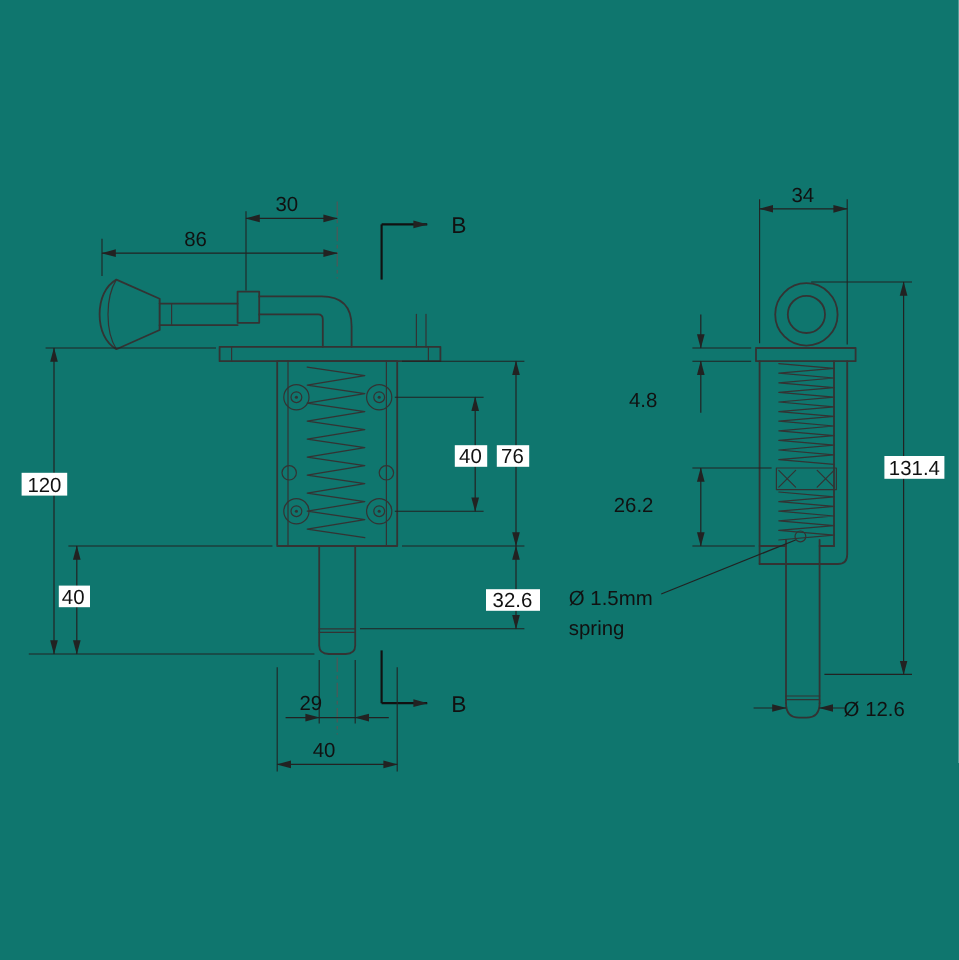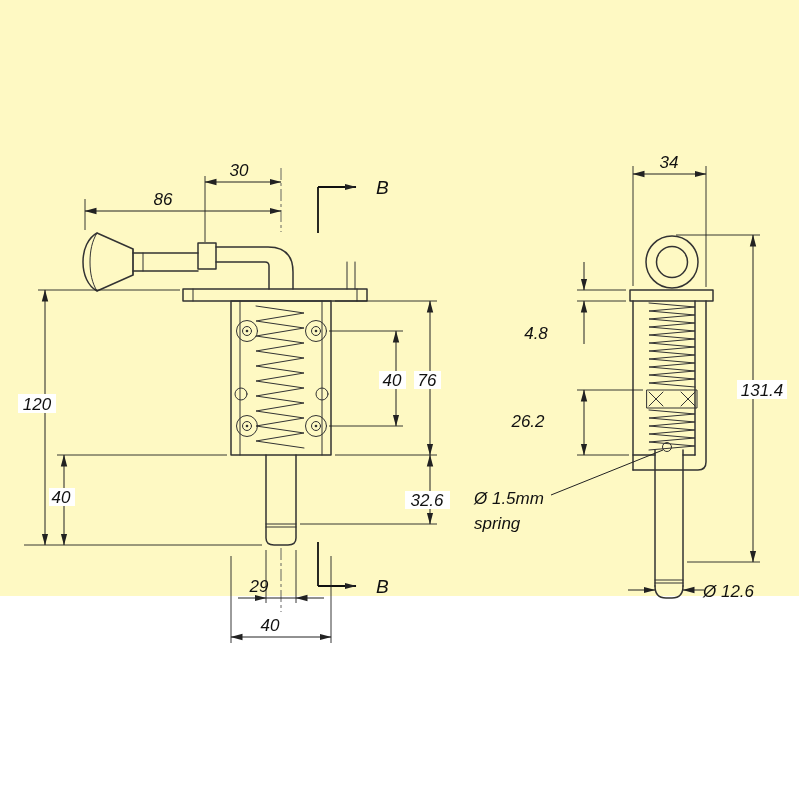--- a/index.html
+++ b/index.html
@@ -4,21 +4,21 @@
 <style>
   html, body {
     margin: 0;
     padding: 0;
     background: #ffffff;
     width: 799px;
     height: 800px;
     overflow: hidden;
     font-family: "Liberation Sans", sans-serif;
   }
-  .drawing-wrap { width: 799px; height: 596px; background: #fef9c3; font-style: italic; }
+  .drawing-wrap { width: 799px; height: 800px; background: #0f766e; }
   svg { display: block; }
   .outline { fill: none; stroke: #333333; stroke-width: 1.5; stroke-linejoin: round; stroke-linecap: round; }
   .thin    { fill: none; stroke: #333333; stroke-width: 1;   stroke-linejoin: round; stroke-linecap: round; }
   .dim     { fill: none; stroke: #222222; stroke-width: 1; }
   .ext     { fill: none; stroke: #222222; stroke-width: 0.9; }
   .section { fill: none; stroke: #111111; stroke-width: 1.8; }
   .cl      { fill: none; stroke: #555555; stroke-width: 0.9; stroke-dasharray: 12 3 3 3; }
   text { font-family: "Liberation Sans", sans-serif; font-size: 17px; fill: #111111; }
   text.blabel { font-size: 19px; }
   .txtbg { fill: #ffffff; stroke: none; }

